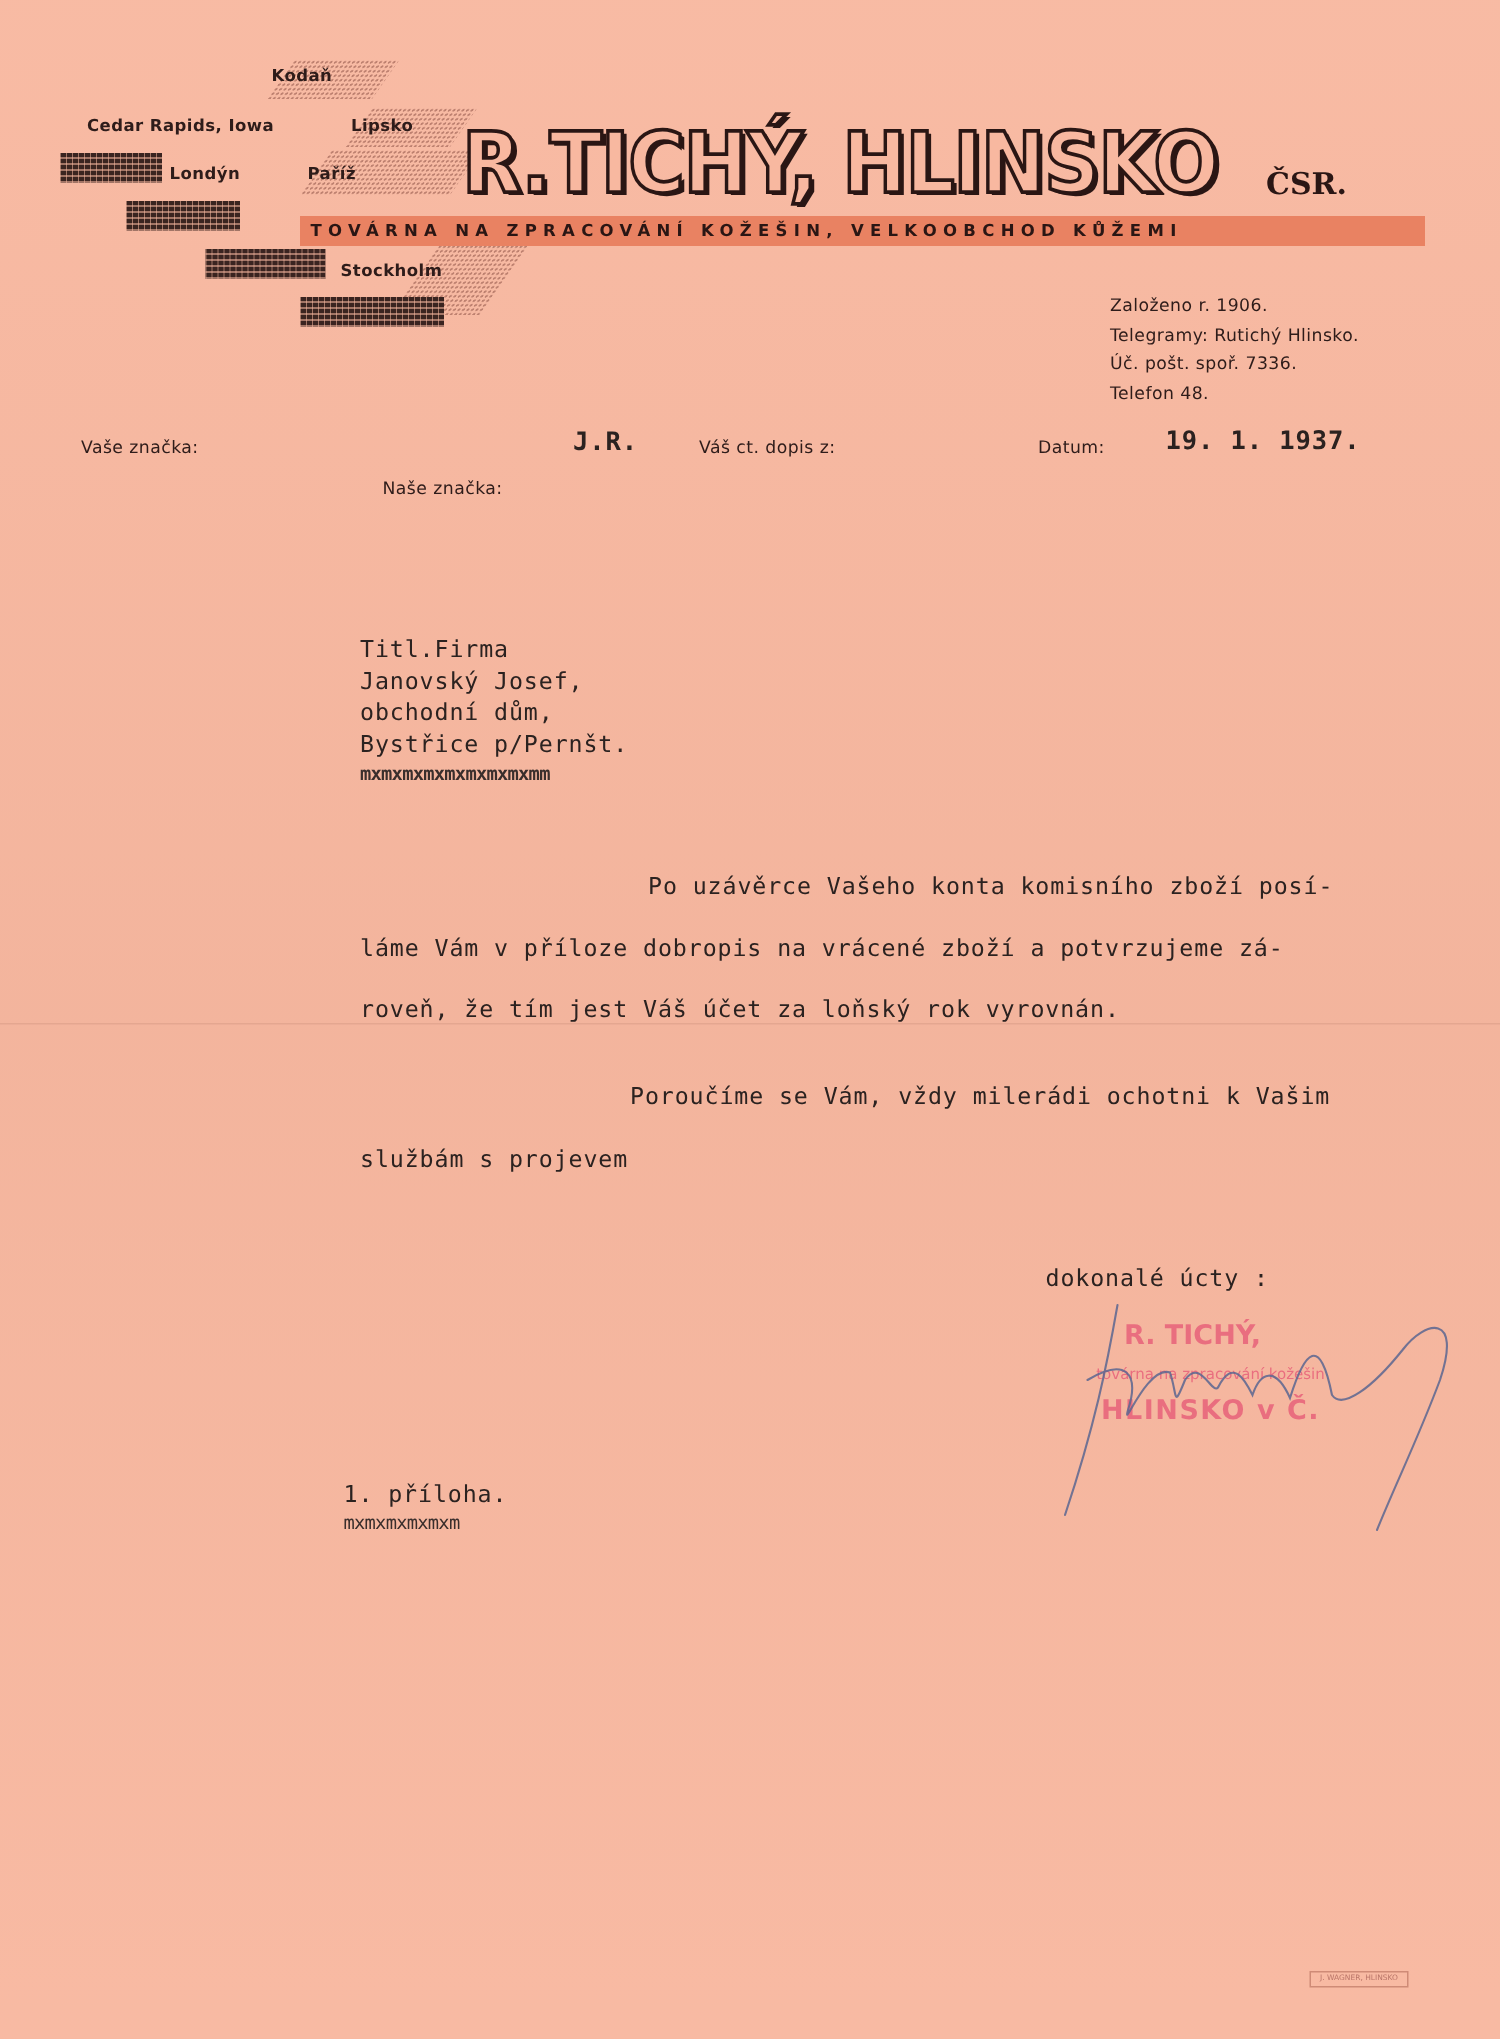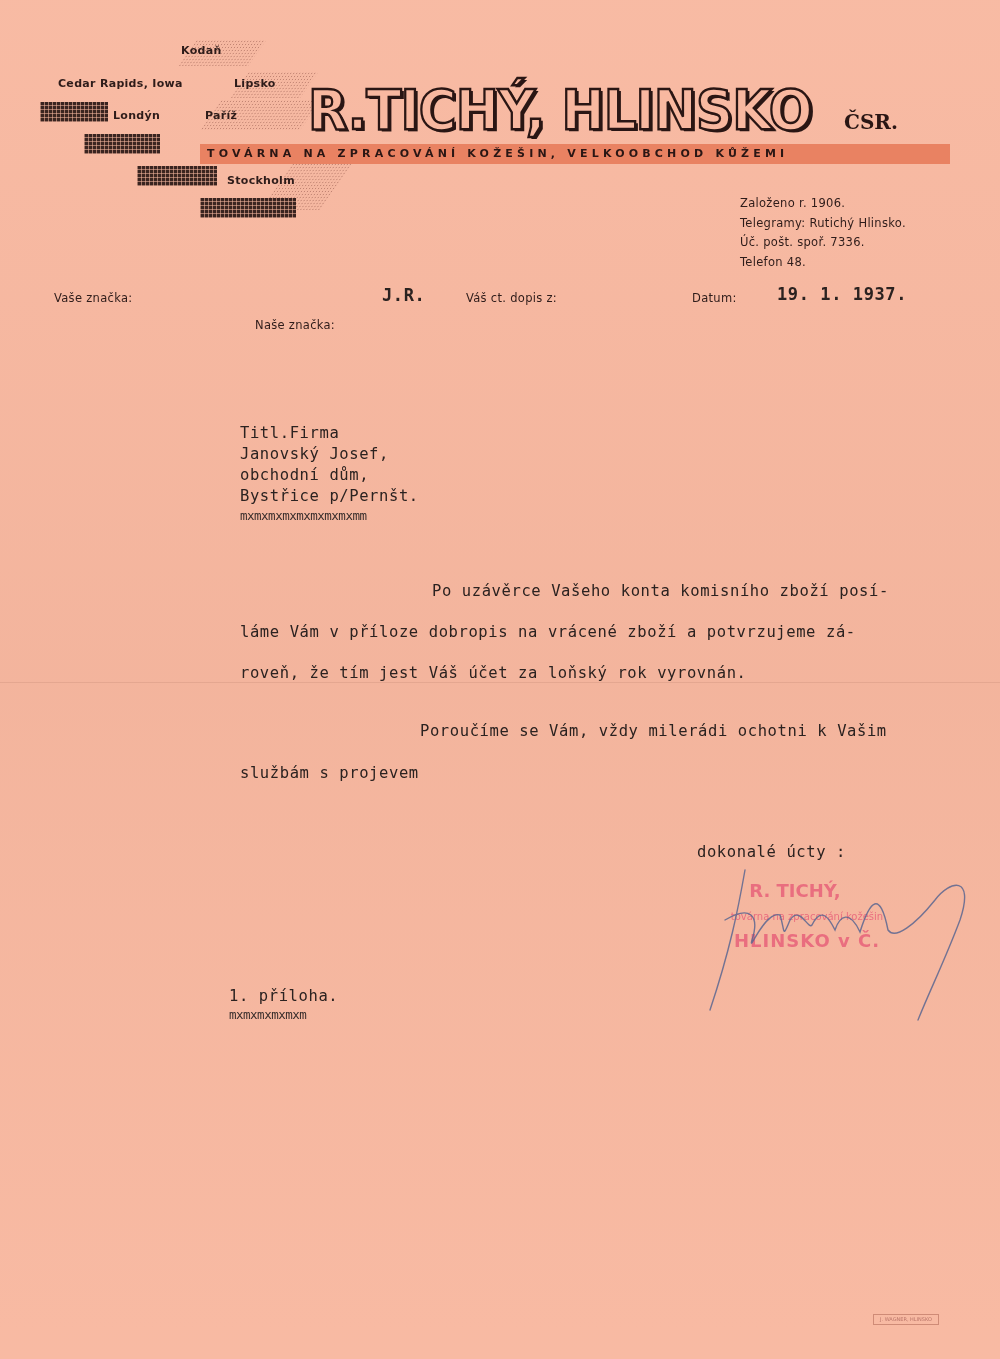--- a/index.html
+++ b/index.html
@@ -115,21 +115,21 @@
 <span class="tw tw-big" style="left:382px; top:285px;">J.R.</span>
 <span class="ref-label" style="left:466px; top:291px;">Váš ct. dopis z:</span>
 <span class="ref-label" style="left:692px; top:291px;">Datum:</span>
 <span class="tw tw-big" style="left:777px; top:284px;text-align:center;">19. 1. 1937.</span>
 
 <div>
   <span class="tw" style="left:240px; top:424px;">Titl.Firma</span>
   <span class="tw" style="left:240px; top:445px;">Janovský Josef,</span>
   <span class="tw" style="left:240px; top:466px;text-align:center;">obchodní dům,</span>
   <span class="tw" style="left:240px; top:487px;">Bystřice p/Pernšt.</span>
-  <span class="tw strike" style="left:240px; top:508px;">mxmxmxmxmxmxmxmxmm</span>
+  <span class="tw strike" style="left:240px; top:508px;font-weight:bold;">mxmxmxmxmxmxmxmxmm</span>
 </div>
 
 <div>
   <span class="tw" style="left:432px; top:582px;">Po uzávěrce Vašeho konta komisního zboží posí-</span>
   <span class="tw" style="left:240px; top:623px;text-align:right;">láme Vám v příloze dobropis na vrácené zboží a potvrzujeme zá-</span>
   <span class="tw" style="left:240px; top:664px;">roveň, že tím jest Váš účet za loňský rok vyrovnán.</span>
   <span class="tw" style="left:420px; top:722px;">Poroučíme se Vám, vždy milerádi ochotni k Vašim</span>
   <span class="tw" style="left:240px; top:764px;">službám s projevem</span>
   <span class="tw" style="left:697px; top:843px;">dokonalé úcty :</span>
 </div>

